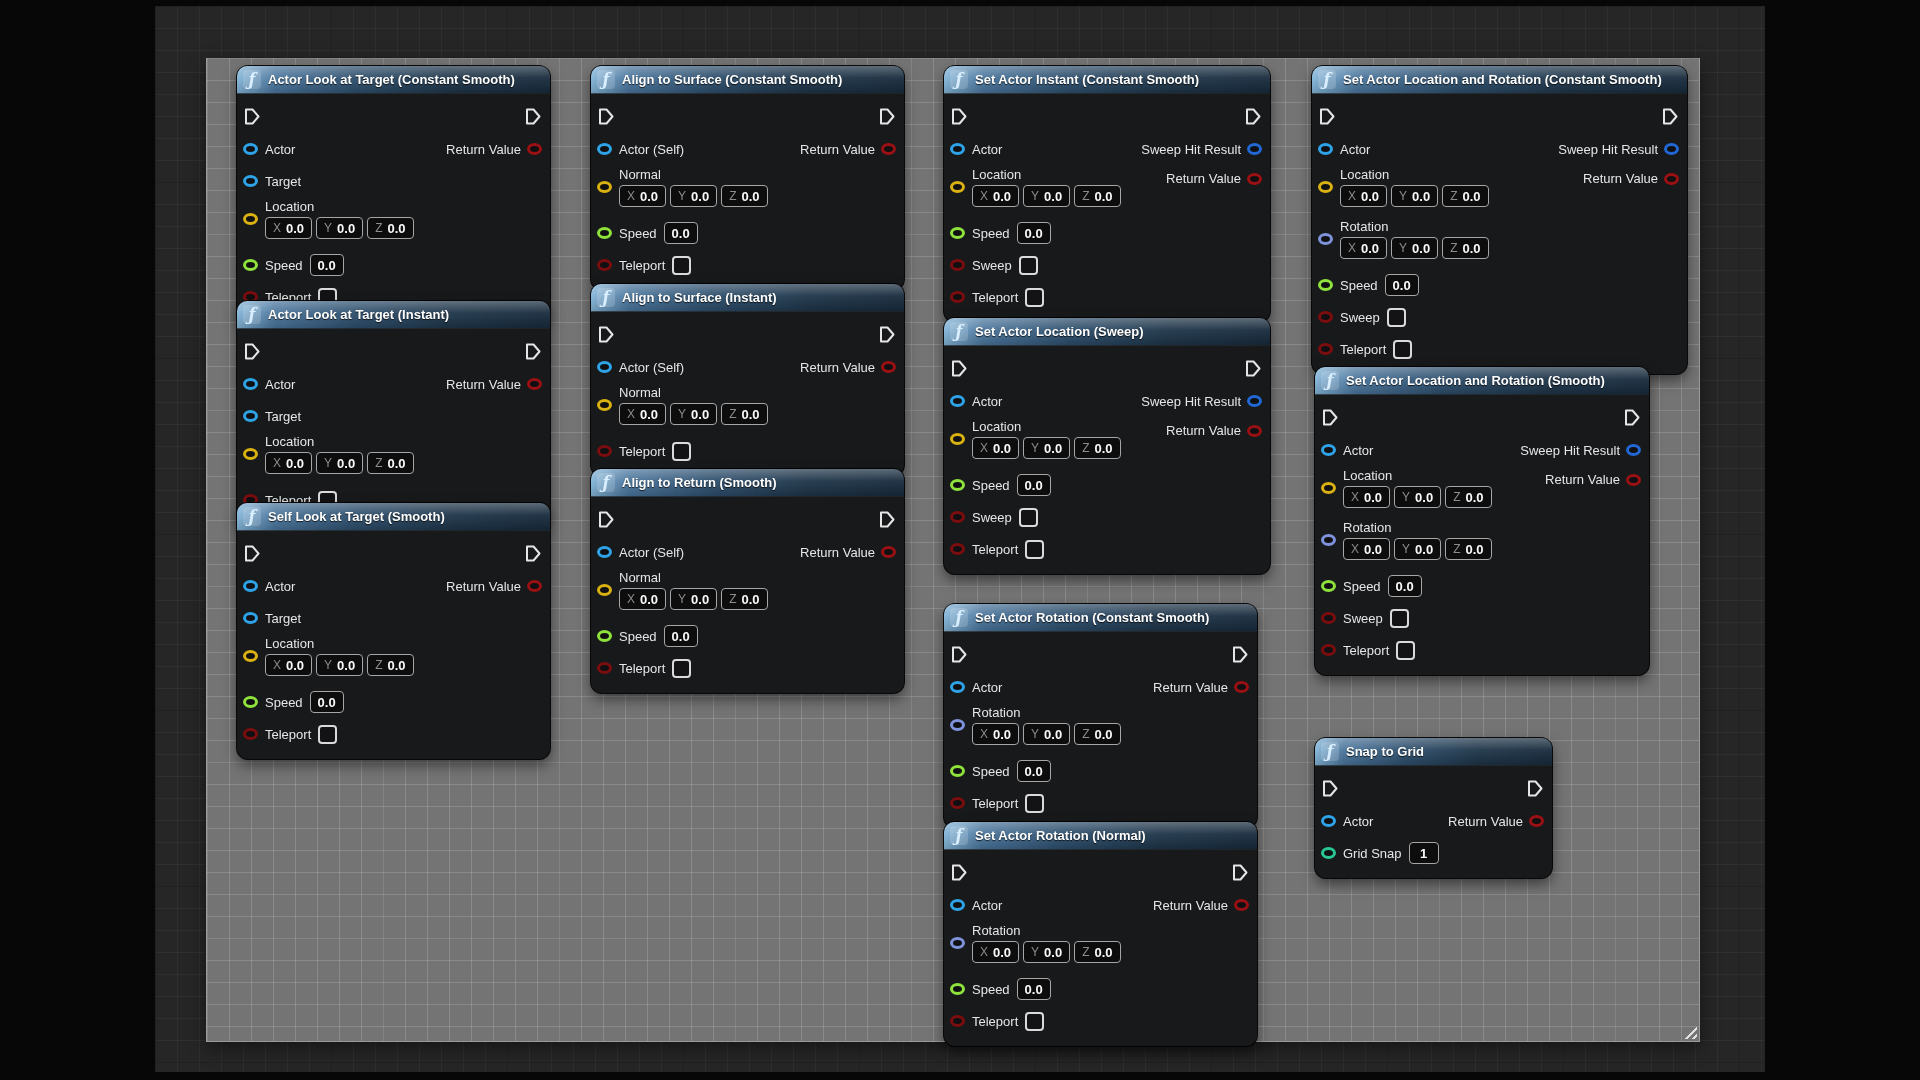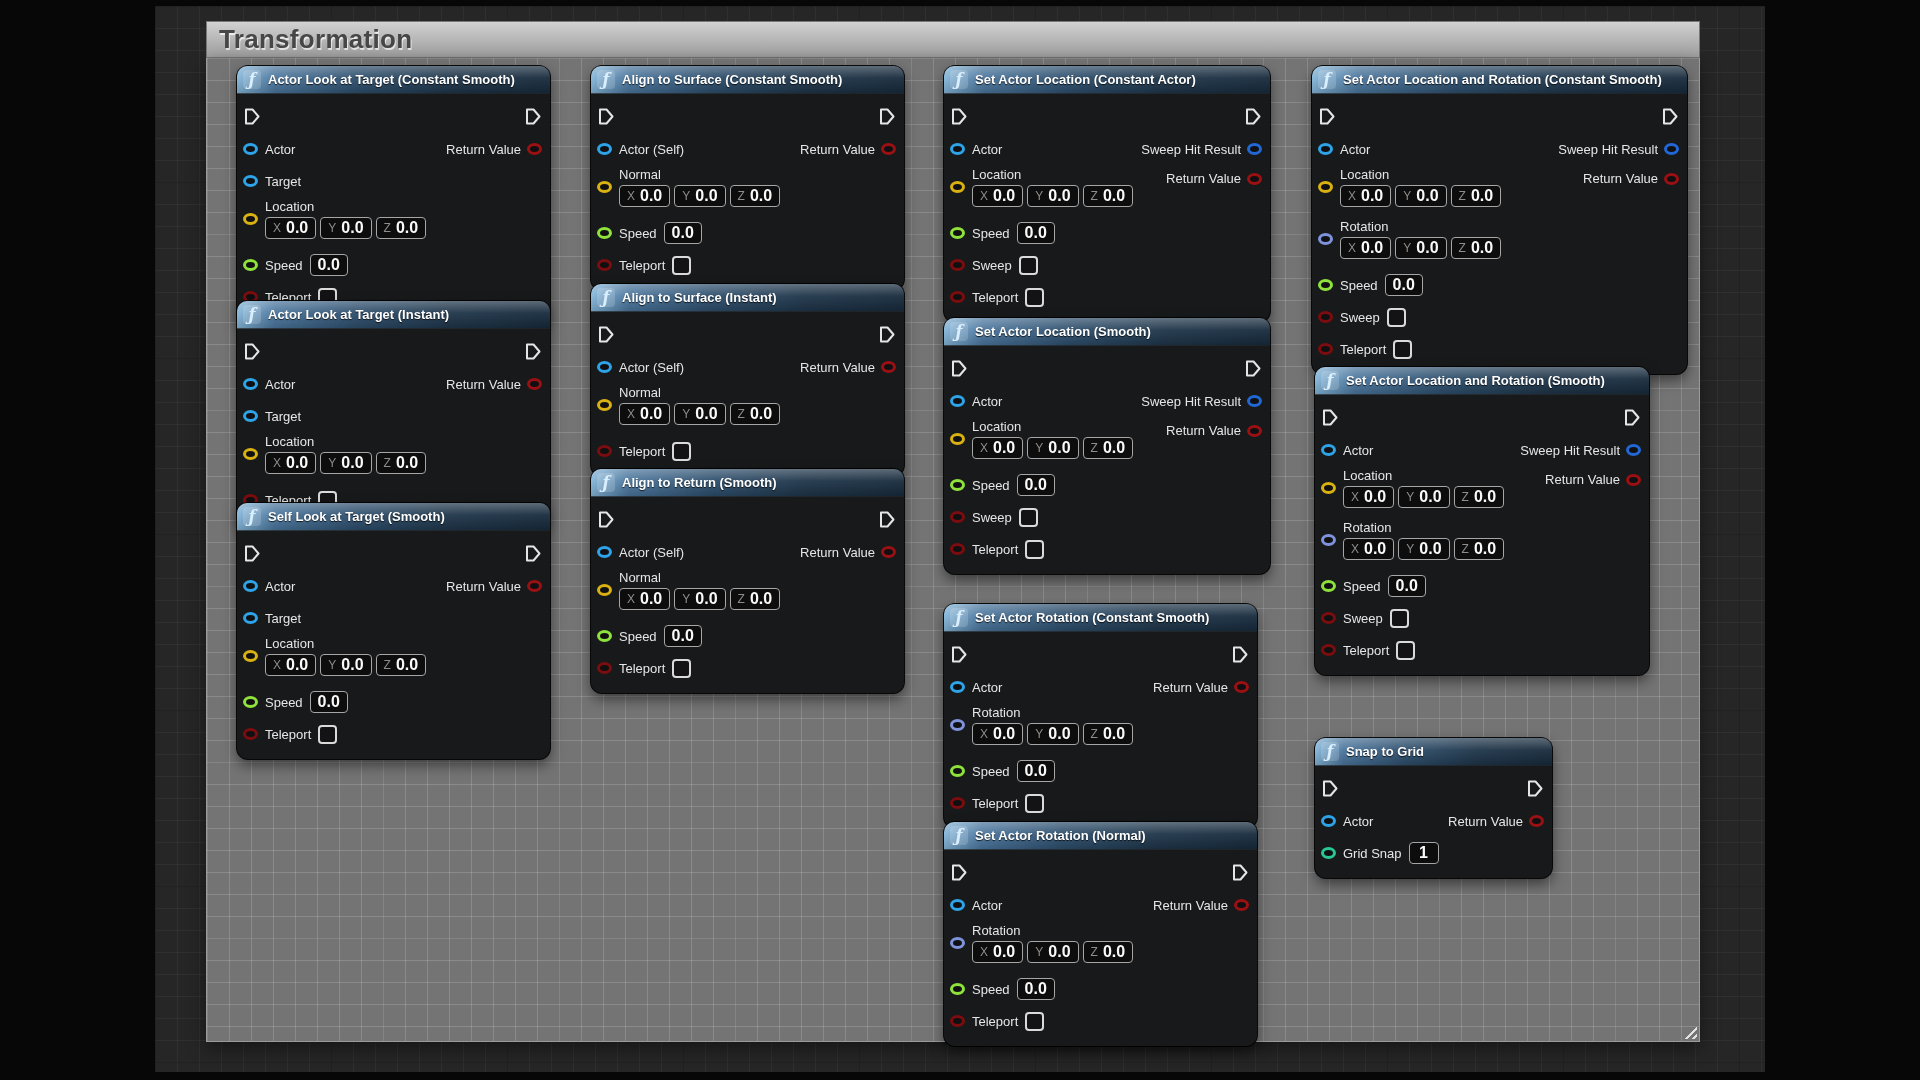--- a/index.html
+++ b/index.html
@@ -60,35 +60,32 @@
     background:#101012;box-sizing:border-box;}
   .pin-exec{flex:0 0 auto;display:flex;margin:0 1px;}
   .plabel{font-size:13px;color:#e6e6e6;white-space:nowrap;}
   .vcol{display:flex;flex-direction:column;gap:3px;}
   .vfields{display:flex;gap:4px;}
   .vfield{display:inline-flex;align-items:center;justify-content:center;gap:5px;height:22px;
     min-width:46px;box-sizing:border-box;padding:0 7px;border:1px solid #a6a6a6;border-radius:4px;
     background:rgba(0,0,0,.45);}
   .vfield.vbox{min-width:30px;}
   .axis{font-size:12px;color:#8d8d8d;}
-  .vval{font-size:16px;font-weight:bold;color:#fafafa;}
+  .vval{font-size:13px;font-weight:bold;color:#fafafa;}
   .cb{flex:0 0 auto;width:15px;height:15px;border:2px solid #dadada;border-radius:4px;background:#131315;}
 </style>
 </head>
 <body>
 
 <div id="canvas-bg"></div>
 <div id="bar-left" class="bar"></div>
 <div id="bar-right" class="bar"></div>
 
 <div id="graph">
   <div class="comment">
-    <div class="comment-titlebar">
-      <span class="comment-title">Transformation</span>
-    </div>
     <div class="comment-body">
       <span class="resize-handle"></span>
     </div>
   </div>
 <div class="node" style="left: 237px; top: 66px; width: 313px;">
       <div class="node-header">
         <span class="fn-icon">ƒ</span>
         <span class="node-title">Actor Look at Target (Constant Smooth)</span>
       </div>
       <div class="node-body">
@@ -514,21 +511,21 @@
             <span class="pin" style="border-color: rgb(124, 13, 14);"></span>
             <span class="plabel">Teleport</span>
             <span class="cb"></span>
           </span>
         </div>
       </div>
     </div>
     <div class="node" style="left: 944px; top: 66px; width: 326px;">
       <div class="node-header">
         <span class="fn-icon">ƒ</span>
-        <span class="node-title">Set Actor Location (Constant Actor)</span>
+        <span class="node-title">Set Actor Instant (Constant Smooth)</span>
       </div>
       <div class="node-body">
         <div class="row exec">
           <span class="cell in">
             <span class="pin-exec">
               <svg width="16" height="17" viewBox="0 0 16 17">
                 <path d="M2 1.5 L8.5 1.5 L14.5 8.5 L8.5 15.5 L2 15.5 Z" fill="none" stroke="#e6e6e6" stroke-width="2" stroke-linejoin="round"></path>
               </svg>
             </span>
           </span>
@@ -597,21 +594,21 @@
             <span class="pin" style="border-color: rgb(124, 13, 14);"></span>
             <span class="plabel">Teleport</span>
             <span class="cb"></span>
           </span>
         </div>
       </div>
     </div>
     <div class="node" style="left: 944px; top: 318px; width: 326px;">
       <div class="node-header">
         <span class="fn-icon">ƒ</span>
-        <span class="node-title">Set Actor Location (Smooth)</span>
+        <span class="node-title">Set Actor Location (Sweep)</span>
       </div>
       <div class="node-body">
         <div class="row exec">
           <span class="cell in">
             <span class="pin-exec">
               <svg width="16" height="17" viewBox="0 0 16 17">
                 <path d="M2 1.5 L8.5 1.5 L14.5 8.5 L8.5 15.5 L2 15.5 Z" fill="none" stroke="#e6e6e6" stroke-width="2" stroke-linejoin="round"></path>
               </svg>
             </span>
           </span>

